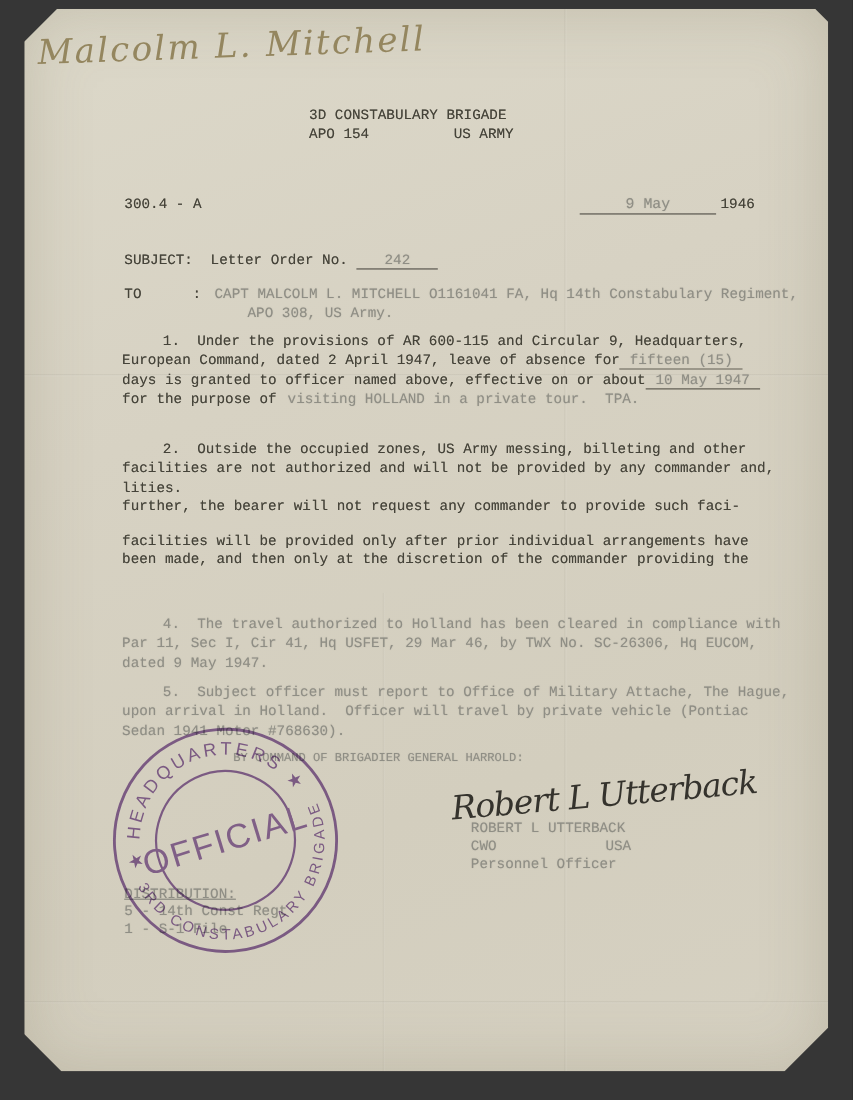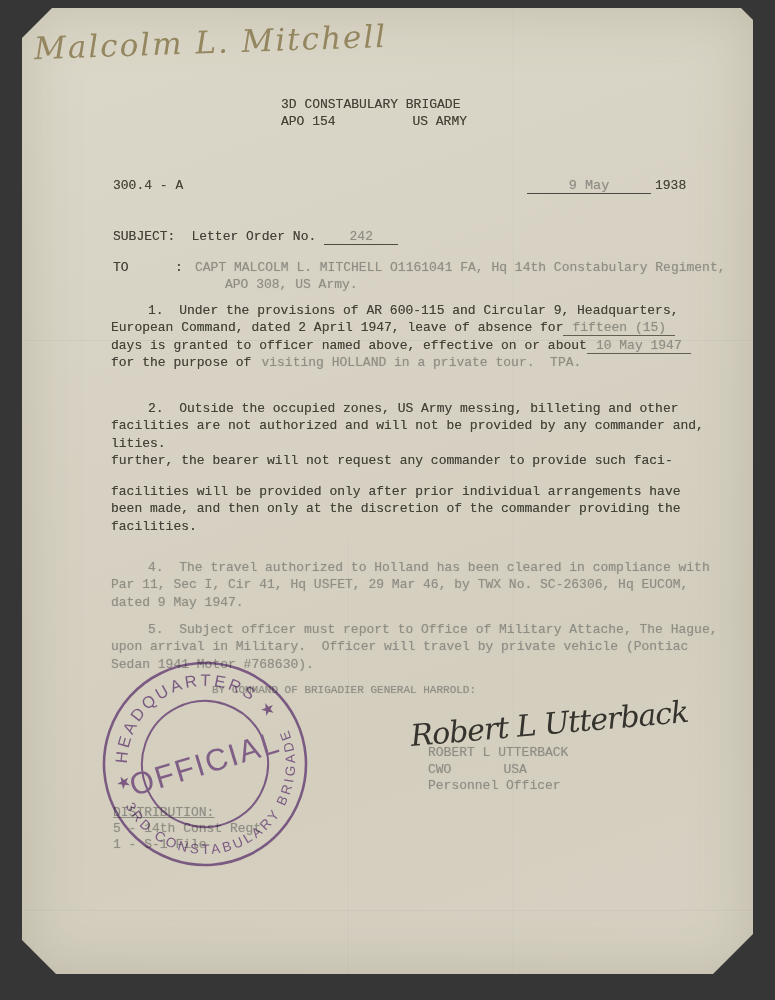--- a/index.html
+++ b/index.html
@@ -44,21 +44,21 @@
   .subject-row { position:absolute; left:91px; top:221px; }
   .to-block { position:absolute; left:91px; top:252px; width:600px; }
   .to-l1 { position:absolute; left:82px; top:0; white-space:pre; }
   .to-l2 { position:absolute; left:112px; top:17px; white-space:pre; }
   .to-colon { position:absolute; left:62px; top:0; }
   .authority { position:absolute; left:190px; top:676px; font-size:11px; }
   .sig-script { position:absolute; left:388px; top:698px; font-size:30px;
     color:#35332d; transform:rotate(-5deg); letter-spacing:-1px; }
   .sig-typed { position:absolute; left:406px; top:737px; line-height:16.5px; }
   .sig-rank-row { display:flex; }
-  .sig-branch { margin-left:52px; }
+  .sig-branch { margin-left:99px; }
   .distribution { position:absolute; left:91px; top:797px; line-height:16px; }
   .dist-heading { text-decoration:underline; }
   .stamp { position:absolute; left:75px; top:648px; opacity:0.82;
     mix-blend-mode:multiply; }
 </style>
 </head>
 <body>
 
 <div class="stage">
   <div class="paper">
@@ -73,21 +73,21 @@
     <div class="header-block typed">
       <div>3D CONSTABULARY BRIGADE</div>
       <div class="header-line3">
         <span>APO 154</span>
         <span>US ARMY</span>
       </div>
     </div>
 
     <div class="ref-row">
       <span class="file-num typed">300.4 - A</span>
-      <span class="date-block"><span class="u-date carbon">9 May</span><span class="typed" style="margin-left:4px">1938</span></span>
+      <span class="date-block"><span class="u-date carbon">9 May</span><span class="typed" style="margin-left:4px">1946</span></span>
     </div>
 
     <div class="subject-row typed">
       <span>SUBJECT:</span><span style="margin-left:16px">Letter Order No.</span><span class="u-num carbon">242</span>
     </div>
 
     <div class="to-block typed">
       <span>TO</span>
       <span class="to-colon">:</span>
       <span class="to-l1 carbon">CAPT MALCOLM L. MITCHELL O1161041 FA, Hq 14th Constabulary Regiment,</span>
@@ -104,32 +104,31 @@
     <div class="para typed" style="left:89px; top:392px">
       <div class="tline indent">2.  Outside the occupied zones, US Army messing, billeting and other</div>
       <div class="tline">facilities are not authorized and will not be provided by any commander and,</div>
       <div class="tline">lities.</div>
       <div class="tline">further, the bearer will not request any commander to provide such faci-</div>
     </div>
 
     <div class="para typed" style="left:89px; top:475px">
       <div class="tline">facilities will be provided only after prior individual arrangements have</div>
       <div class="tline">been made, and then only at the discretion of the commander providing the</div>
-      <div class="tline">facilities.</div>
     </div>
 
     <div class="para typed carbon" style="left:89px; top:551px">
       <div class="tline indent">4.  The travel authorized to Holland has been cleared in compliance with</div>
       <div class="tline">Par 11, Sec I, Cir 41, Hq USFET, 29 Mar 46, by TWX No. SC-26306, Hq EUCOM,</div>
       <div class="tline">dated 9 May 1947.</div>
     </div>
 
     <div class="para typed carbon" style="left:89px; top:613px">
       <div class="tline indent">5.  Subject officer must report to Office of Military Attache, The Hague,</div>
-      <div class="tline">upon arrival in Military.  Officer will travel by private vehicle (Pontiac</div>
+      <div class="tline">upon arrival in Holland.  Officer will travel by private vehicle (Pontiac</div>
       <div class="tline">Sedan 1941 Motor #768630).</div>
     </div>
 
     <div class="authority carbon">BY COMMAND OF BRIGADIER GENERAL HARROLD:</div>
 
     <div class="distribution typed carbon">
       <div class="dist-heading">DISTRIBUTION:</div>
       <div>5 - 14th Const Regt</div>
       <div>1 - S-1 File</div>
     </div>

